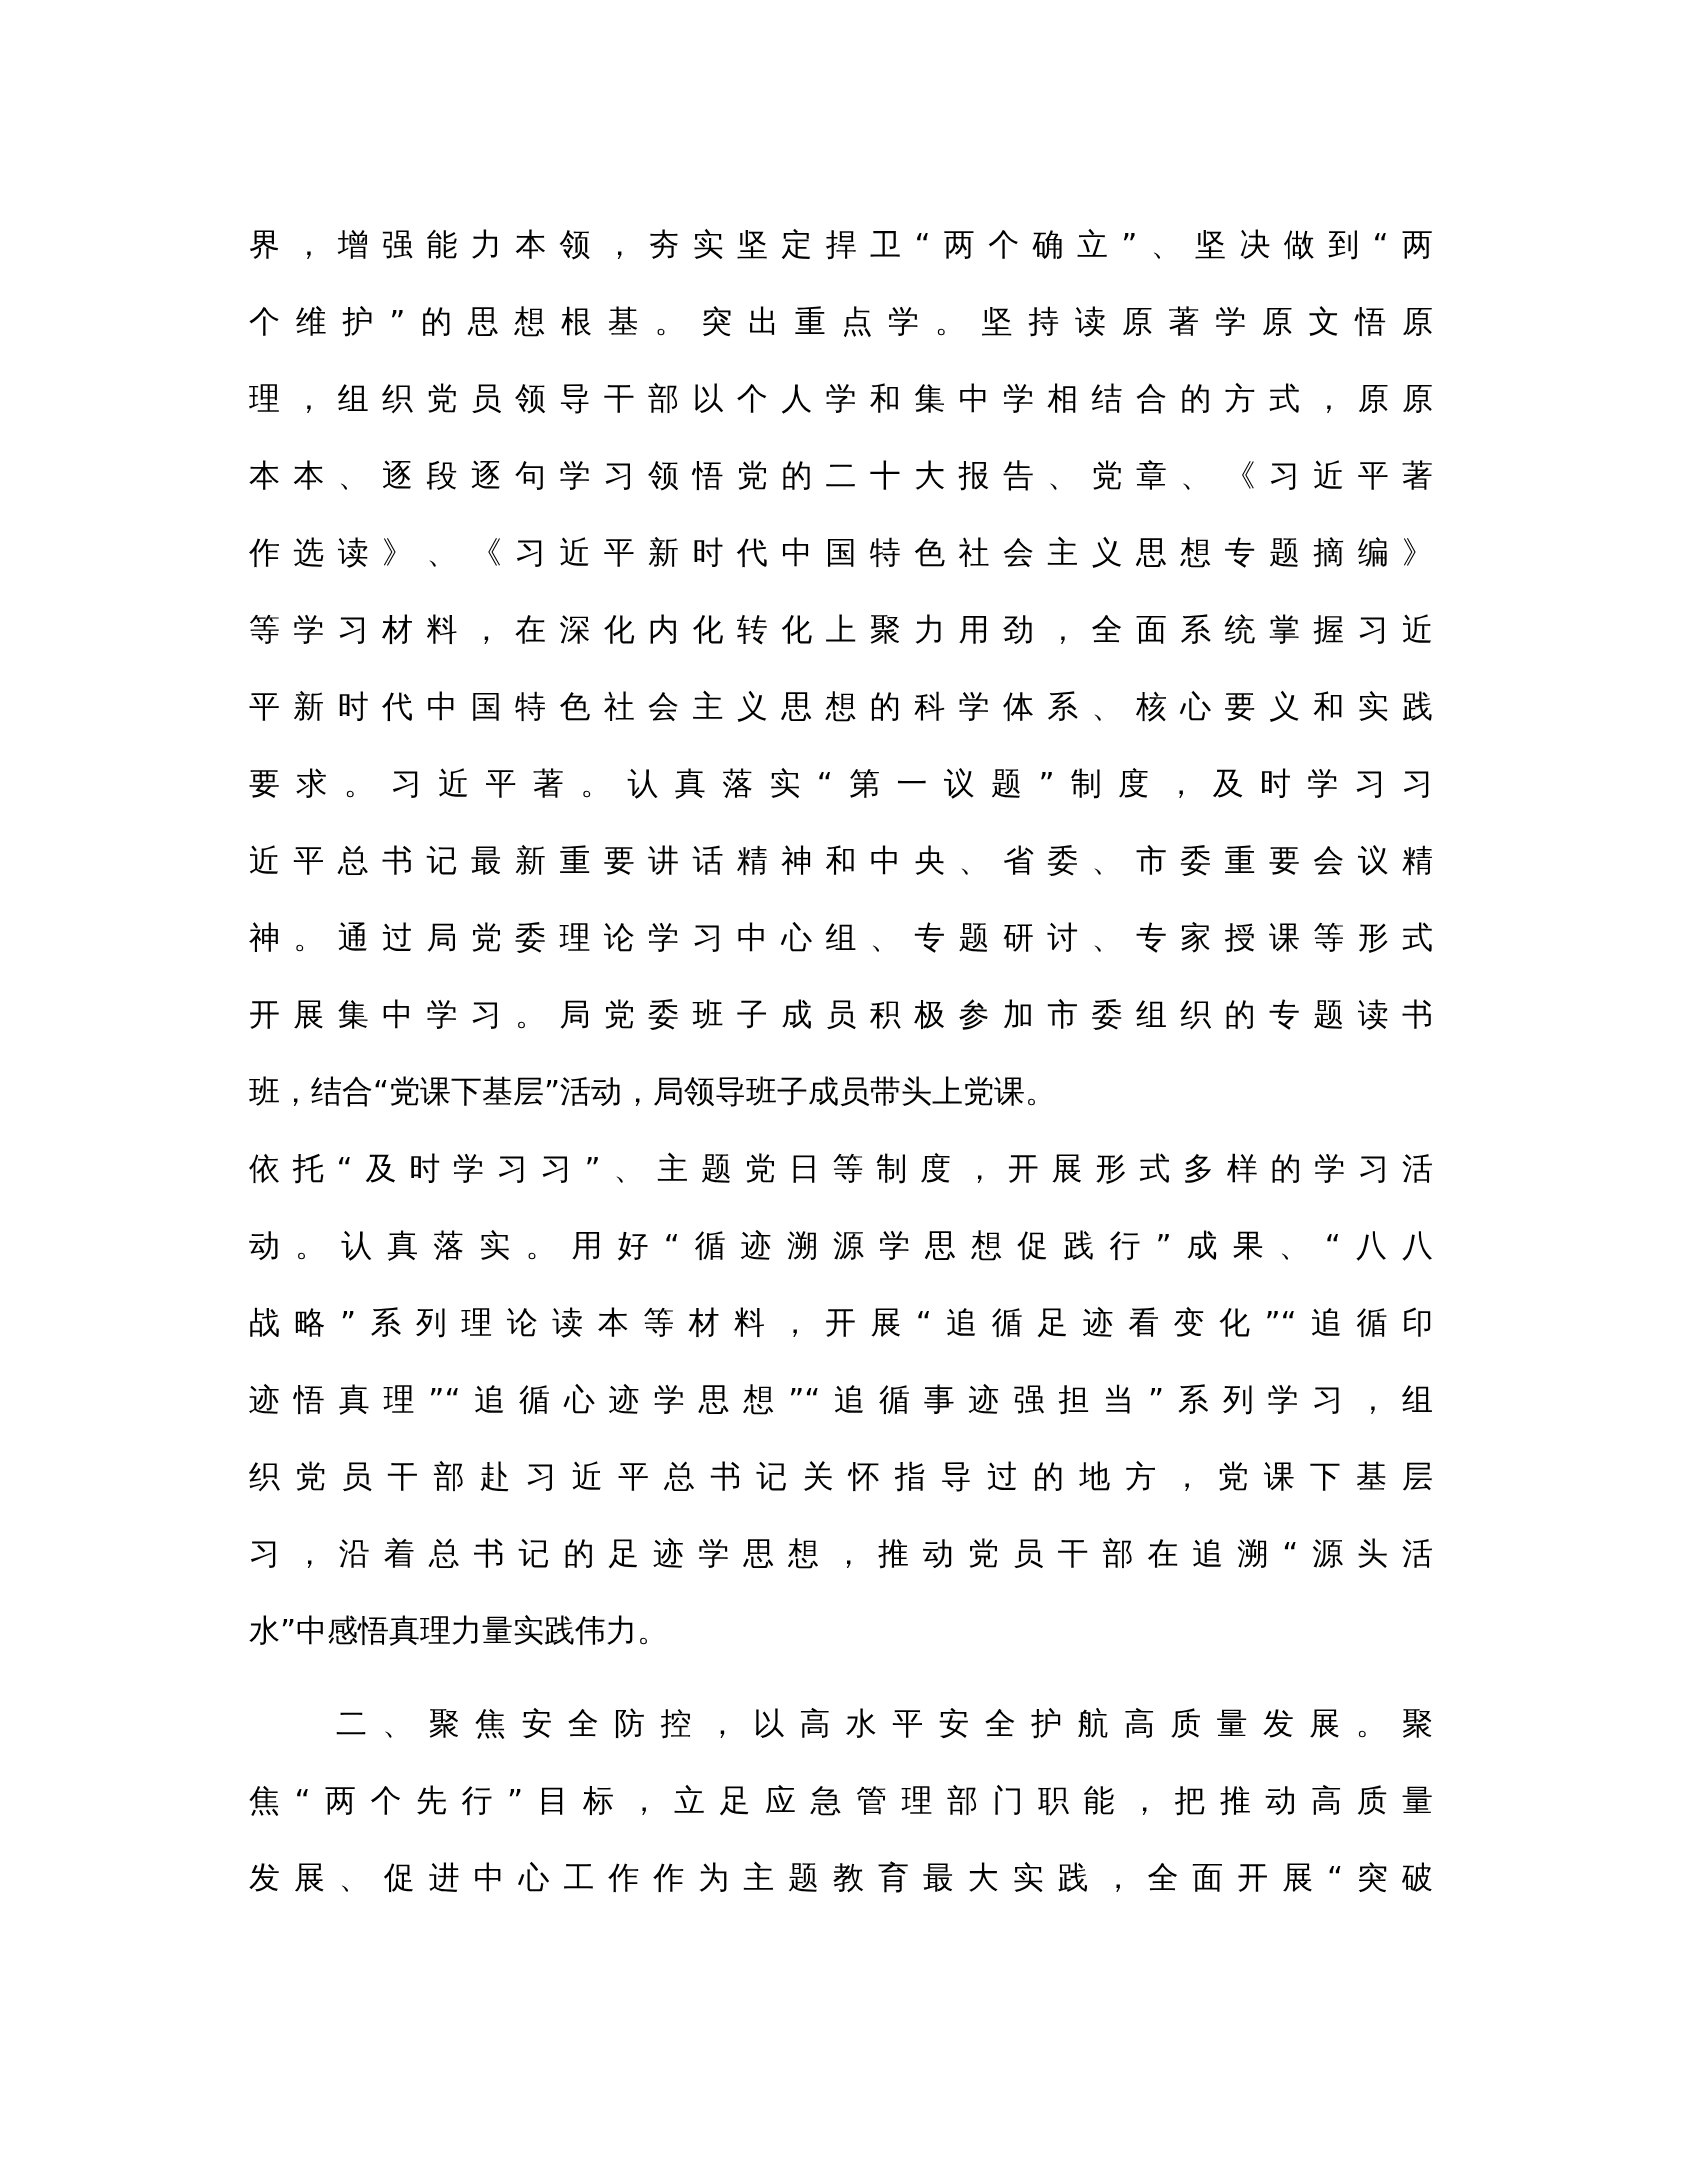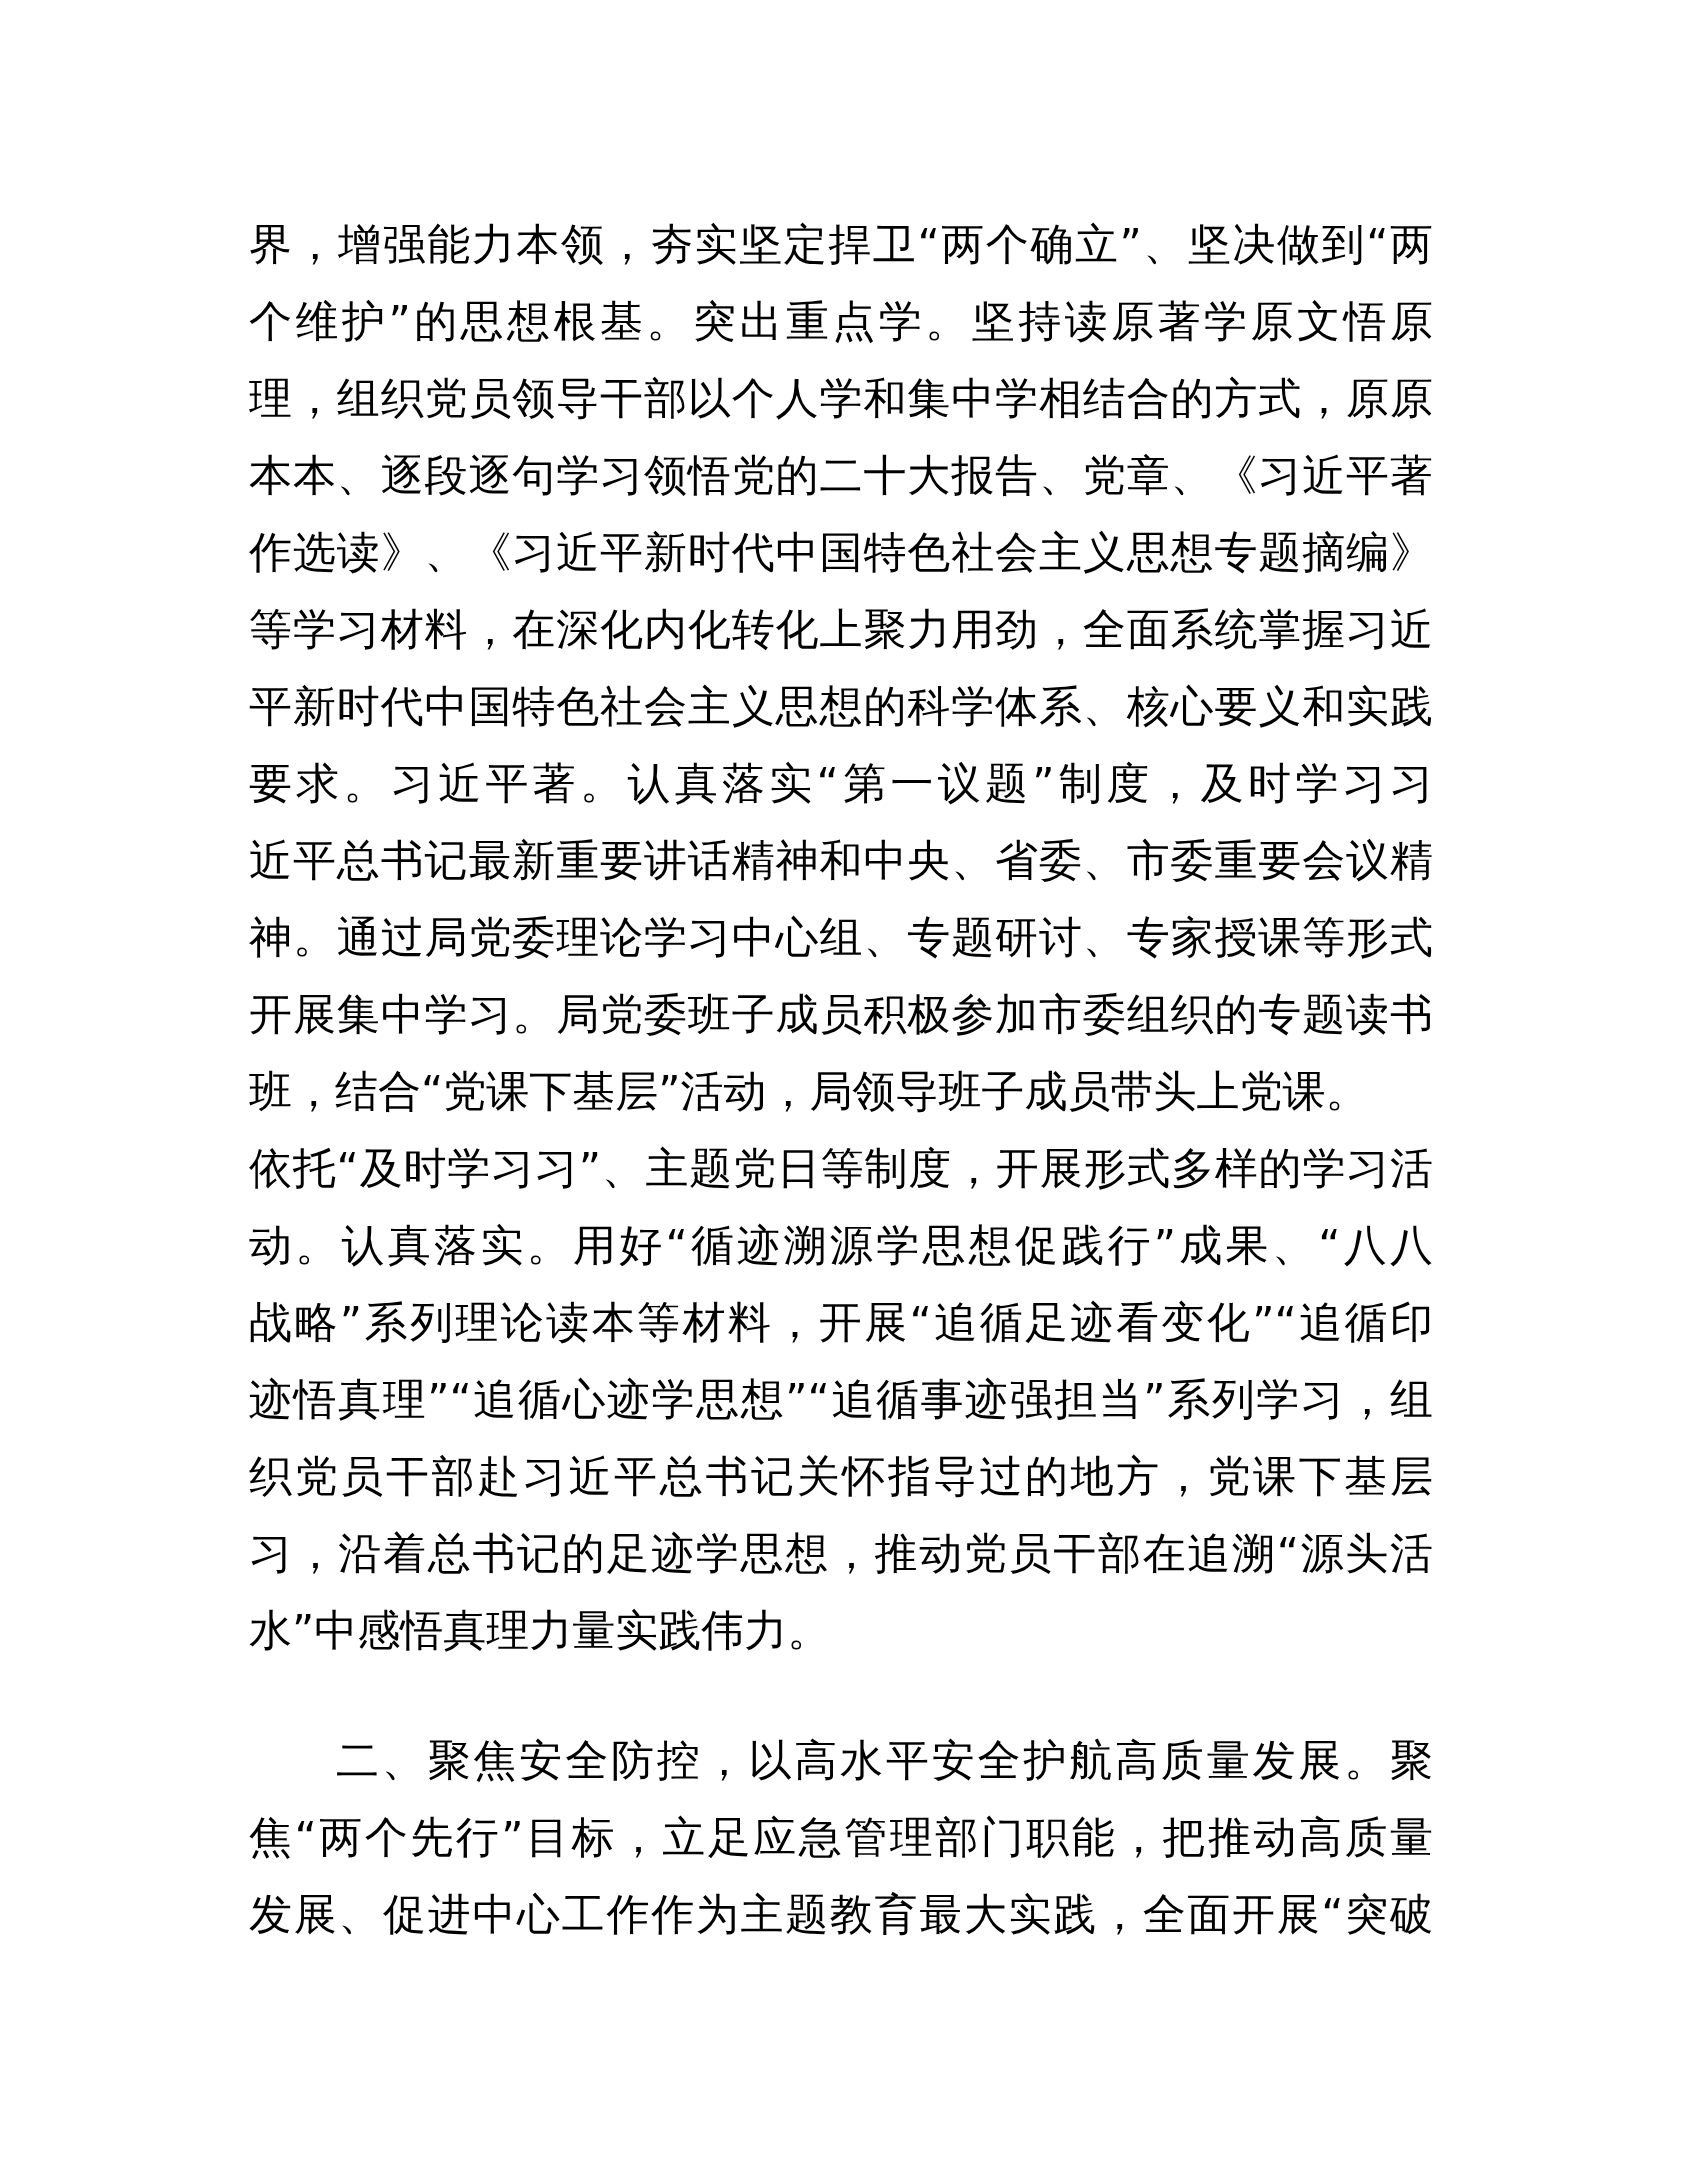--- a/index.html
+++ b/index.html
@@ -22,26 +22,26 @@
     width: 1683px;
     height: 2178px;
     background: #ffffff;
   }
   .text-block {
     position: absolute;
     left: 249px;
     width: 1184px;
   }
   .para-1 { top: 216px; }
-  .para-2 { top: 1695px; margin-top: 37px; }
+  .para-2 { top: 1695px; }
   .line {
     display: block;
     height: 77px;
     line-height: 57px;
-    font-size: 43px;
+    font-size: 31px;
     white-space: nowrap;
     text-align: justify;
     text-align-last: justify;
     letter-spacing: 0;
     overflow: hidden;
   }
   .line.last {
     text-align-last: left;
   }
   .line.indent {

